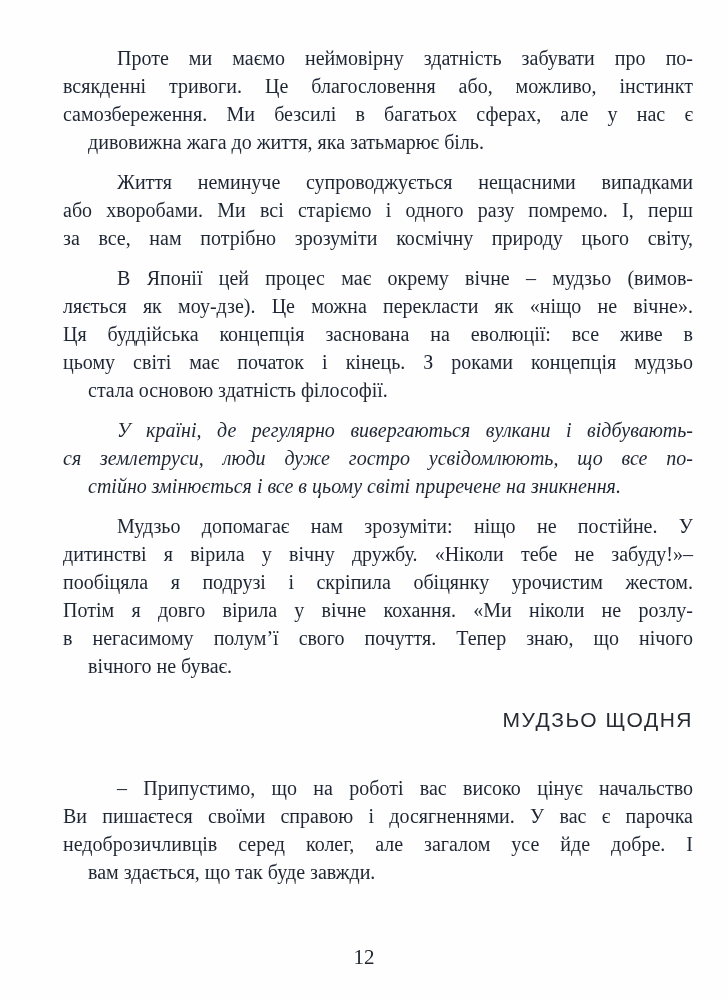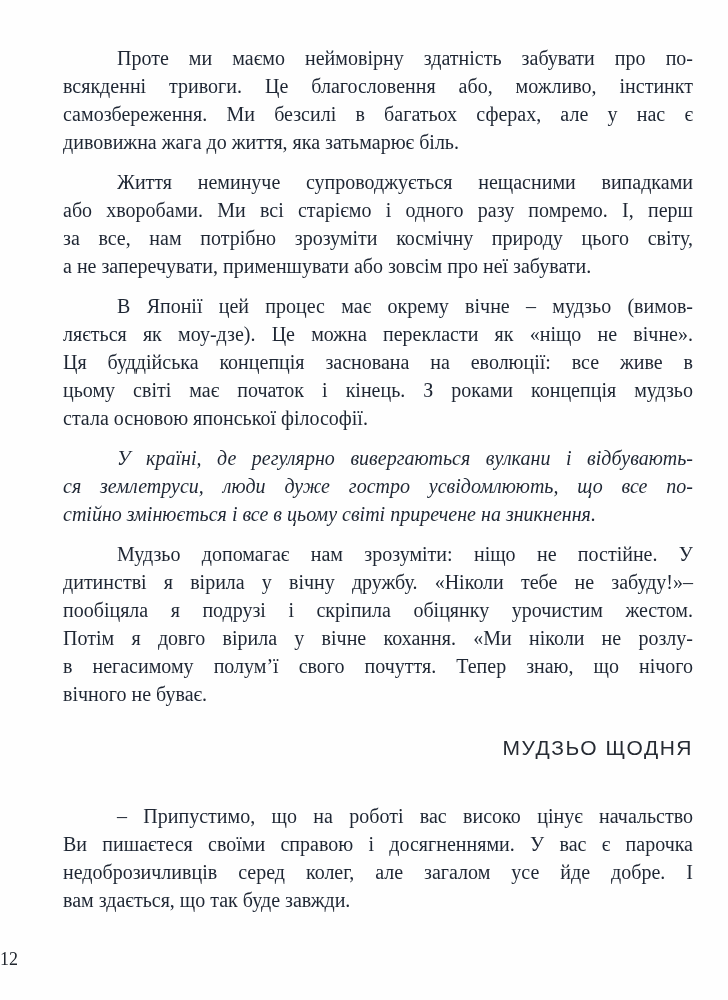--- a/index.html
+++ b/index.html
@@ -33,64 +33,64 @@
   .line {
     text-align: justify;
     text-align-last: justify;
     white-space: normal;
   }
   .line.first {
     text-indent: 54px;
   }
   .line.last {
     text-align-last: left;
+    margin-left: 25px;
   }
   .section-heading {
     margin: 28px 0 42px 0;
     text-align: right;
     font-family: "Liberation Sans", "DejaVu Sans", sans-serif;
     font-weight: 400;
     font-size: 21px;
     letter-spacing: 1.5px;
     color: #262b33;
   }
   .page-number {
     position: absolute;
     bottom: 30px;
     left: 0;
     width: 100%;
-    text-align: left;
-    font-size: 18px;
+    text-align: center;
+    font-size: 21px;
     color: #20262e;
   }
 </style>
 </head>
 <body>
 
 <div class="page">
   <div class="text-block">
 
   <div class="paragraph">
         <div class="line first">Проте ми маємо неймовірну здатність забувати про по-</div>
         <div class="line">всякденні тривоги. Це благословення або, можливо, інстинкт</div>
         <div class="line">самозбереження. Ми безсилі в багатьох сферах, але у нас є</div>
         <div class="line last">дивовижна жага до життя, яка затьмарює біль.</div>
       </div>
       <div class="paragraph">
         <div class="line first">Життя неминуче супроводжується нещасними випадками</div>
         <div class="line">або хворобами. Ми всі старіємо і одного разу помремо. І, перш</div>
         <div class="line">за все, нам потрібно зрозуміти космічну природу цього світу,</div>
-        <div class="line last">а не заперечувати, применшувати або зовсім про неї забувати.</div>
       </div>
       <div class="paragraph">
         <div class="line first">В Японії цей процес має окрему вічне – мудзьо (вимов-</div>
         <div class="line">ляється як моу-дзе). Це можна перекласти як «ніщо не вічне».</div>
         <div class="line">Ця буддійська концепція заснована на еволюції: все живе в</div>
         <div class="line">цьому світі має початок і кінець. З роками концепція мудзьо</div>
-        <div class="line last">стала основою японської філософії.</div>
+        <div class="line last">стала основою здатність філософії.</div>
       </div>
       <div class="paragraph italic">
         <div class="line first">У країні, де регулярно вивергаються вулкани і відбувають-</div>
         <div class="line">ся землетруси, люди дуже гостро усвідомлюють, що все по-</div>
         <div class="line last">стійно змінюється і все в цьому світі приречене на зникнення.</div>
       </div>
       <div class="paragraph">
         <div class="line first">Мудзьо допомагає нам зрозуміти: ніщо не постійне. У</div>
         <div class="line">дитинстві я вірила у вічну дружбу. «Ніколи тебе не забуду!»–</div>
         <div class="line">пообіцяла я подрузі і скріпила обіцянку урочистим жестом.</div>

